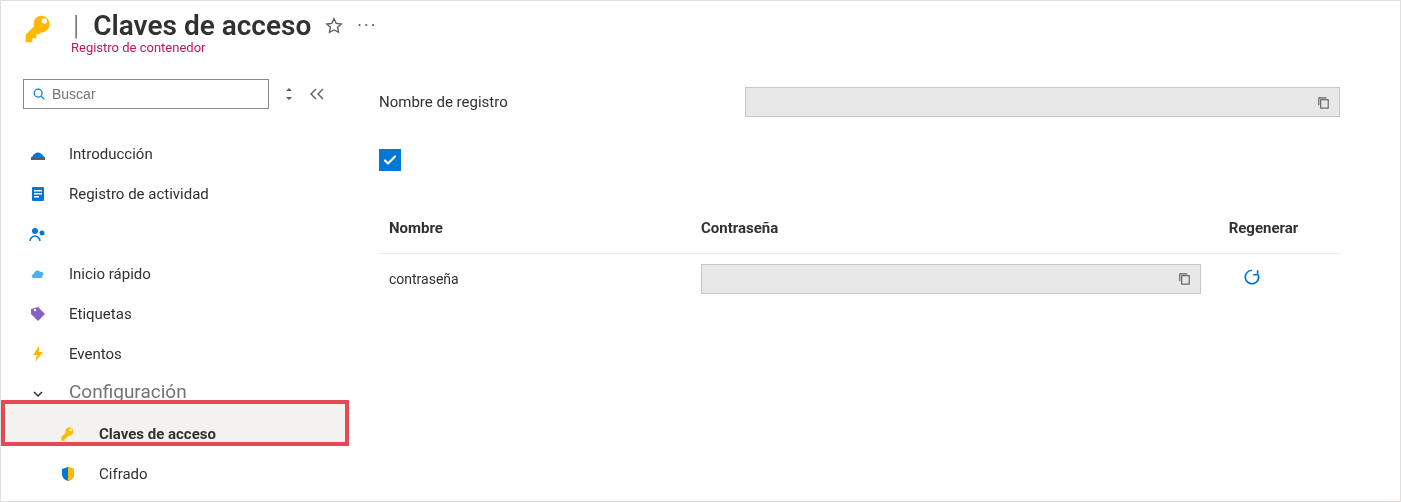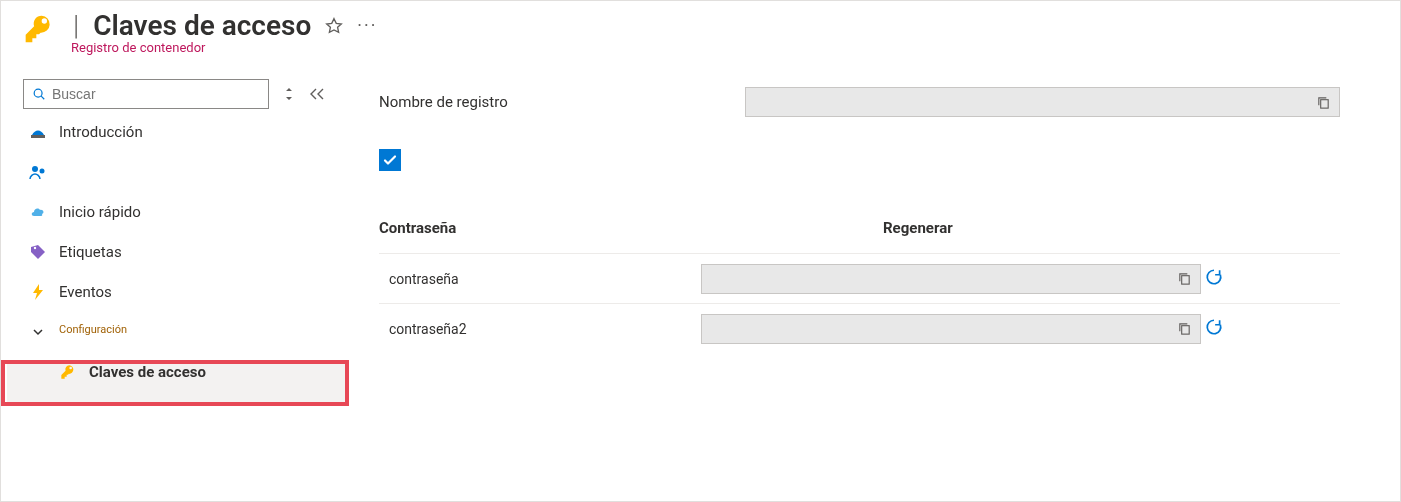--- a/index.html
+++ b/index.html
@@ -78,31 +78,31 @@
     color: #0f172a;
     background: transparent;
   }
   .expand-icon, .collapse-icon {
     color: #605e5c;
     cursor: pointer;
   }
   .nav { list-style: none; }
   .nav li {
     display: flex;
-    align-items: flex-start;
-    gap: 12px;
+    align-items: flex-end;
+    gap: 22px;
     height: 40px;
     padding: 0 6px;
     cursor: pointer;
     font-size: 15px;
     color: #323130;
   }
   .nav li.section-header {
-    font-size: 11px;
-    color: #a16207;
+    font-size: 19px;
+    color: #737373;
   }
   .nav li .nav-icon {
     width: 18px; height: 18px;
     flex-shrink: 0;
     display: flex; align-items: center; justify-content: center;
   }
   .nav li.sub { padding-left: 36px; }
   .nav li.active {
     background: #f3f2f1;
     font-weight: 700;
@@ -172,21 +172,21 @@
   }
   .thead {
     font-weight: 700;
     font-size: 15px;
   }
   .trow {
     border-top: 1px solid #edebe9;
   }
   .col-name { width: 322px; padding-left: 10px; }
   .col-pass { flex: 0 0 504px; }
-  .col-regen { flex: 1; text-align: left; padding-right: 18px; }
+  .col-regen { flex: 1; text-align: center; padding-right: 18px; }
   .col-pass .readonly-field { flex: 0 0 500px; width: 500px; }
   .regen-btn {
     display: inline-flex;
     color: #0078d4;
     cursor: pointer;
     margin-right: 24px;
   }
   svg { display: block; }
 </style>
 </head>
@@ -271,20 +271,31 @@
           <svg width="18" height="18" viewBox="0 0 18 18">
               <path fill="#0078d4" d="M3 12c3-6 9-6 12 0H3z"></path>
               <rect x="2" y="12" width="14" height="3" fill="#605e5c"></rect>
             </svg>
         </span>
         <span>Introducción</span>
       </li>
       <li>
         <span class="nav-icon">
           <svg width="18" height="18" viewBox="0 0 18 18">
+              <rect x="3" y="2" width="12" height="14" rx="1" fill="#0078d4"></rect>
+              <rect x="5" y="5" width="8" height="1.5" fill="#fff"></rect>
+              <rect x="5" y="8" width="8" height="1.5" fill="#fff"></rect>
+              <rect x="5" y="11" width="5" height="1.5" fill="#fff"></rect>
+            </svg>
+        </span>
+        <span>Registro de actividad</span>
+      </li>
+      <li>
+        <span class="nav-icon">
+          <svg width="18" height="18" viewBox="0 0 18 18">
               <circle cx="6" cy="6" r="3" fill="#0078d4"></circle>
               <circle cx="13" cy="8" r="2.5" fill="#0078d4"></circle>
               <path d="M1 16c0-3 3-5 5-5s5 2 5 5" fill="none" stroke="#0078d4" stroke-width="1.5"></path>
             </svg>
         </span>
       </li>
       <li>
         <span class="nav-icon">
           <svg width="18" height="18" viewBox="0 0 18 18">
               <path fill="#50b0e8" d="M5 13c-3 0-3-4 0-4 0-3 4-5 6-2 3-1 5 3 2 4 1 2-1 2-2 2H5z"></path>
@@ -318,20 +329,29 @@
         <span>Configuración</span>
       </li>
       <li class="sub active">
         <div class="highlight"></div>
         <span class="nav-icon">
           <svg width="16" height="16">
               <use href="#i-key"></use>
             </svg>
         </span>
         <span>Claves de acceso</span>
+      </li>
+      <li class="sub">
+        <span class="nav-icon">
+          <svg width="16" height="16" viewBox="0 0 16 16">
+              <path d="M8 1l6 2v5c0 4-3 6-6 7-3-1-6-3-6-7V3z" fill="#0078d4"></path>
+              <path d="M8 1l6 2v5c0 4-3 6-6 7V1z" fill="#ffb900"></path>
+            </svg>
+        </span>
+        <span>Cifrado</span>
       </li>
     </ul>
   </div>
 
   <div class="main">
     <div class="form-row">
       <div class="form-label">Nombre de registro</div>
       <div class="readonly-field">
         <span class="copy-btn">
             <svg width="15" height="15">
@@ -343,20 +363,21 @@
     <div class="form-row">
       <div class="checkbox">
         <svg width="16" height="16">
             <use href="#i-check"></use>
           </svg>
       </div>
     </div>
 
     <div class="table">
       <div class="thead">
+        <div class="col-name">Nombre</div>
         <div class="col-pass">Contraseña</div>
         <div class="col-regen">Regenerar</div>
       </div>
       <div class="trow">
         <div class="col-name">contraseña</div>
         <div class="col-pass">
           <div class="readonly-field">
             <span class="copy-btn">
                 <svg width="15" height="15">
                   <use href="#i-copy"></use>
@@ -365,34 +386,15 @@
           </div>
         </div>
         <div class="col-regen">
           <span class="regen-btn">
               <svg width="18" height="18">
                 <use href="#i-regen"></use>
               </svg>
             </span>
         </div>
       </div>
-      <div class="trow">
-        <div class="col-name">contraseña2</div>
-        <div class="col-pass">
-          <div class="readonly-field">
-            <span class="copy-btn">
-                <svg width="15" height="15">
-                  <use href="#i-copy"></use>
-                </svg>
-              </span>
-          </div>
-        </div>
-        <div class="col-regen">
-          <span class="regen-btn">
-              <svg width="18" height="18">
-                <use href="#i-regen"></use>
-              </svg>
-            </span>
-        </div>
-      </div>
     </div>
   </div>
 </div>
 
 </body></html>

